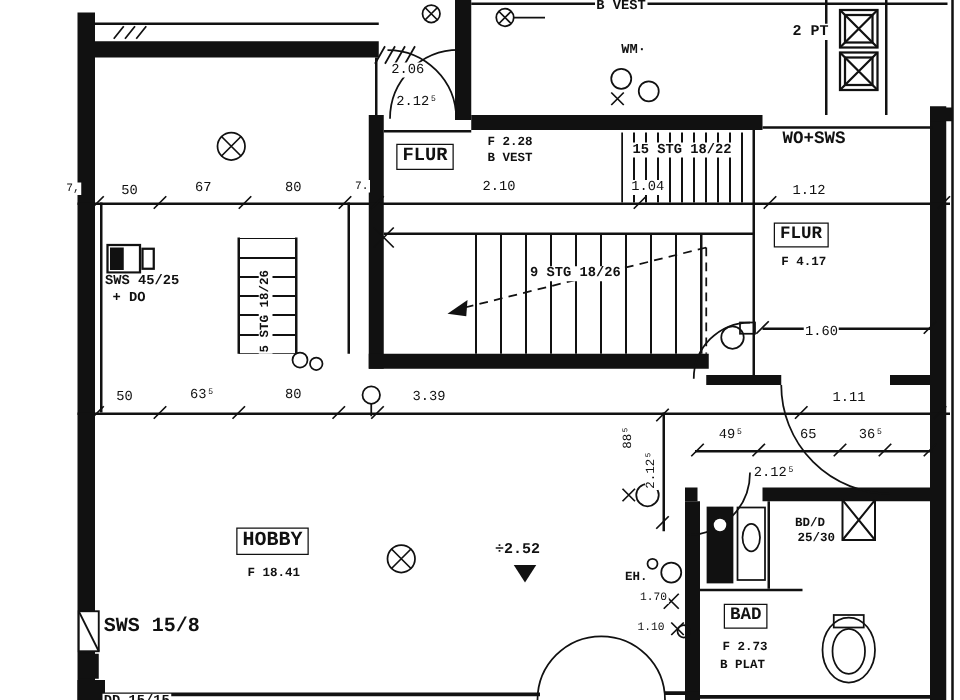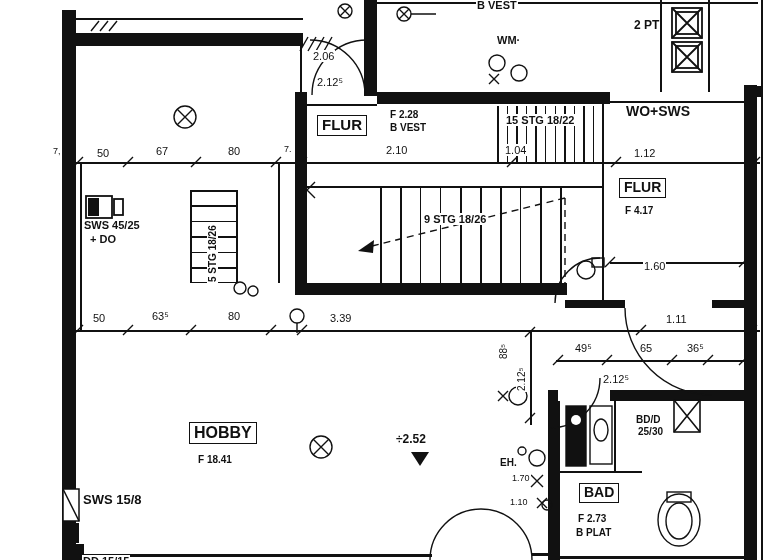--- a/index.html
+++ b/index.html
@@ -1,17 +1,17 @@
 <!DOCTYPE html>
 <html style="--ink: #111111; --paper: #ffffff;"><head>
 <meta charset="utf-8">
 <style>
   html,body{margin:0;padding:0;background:#ffffff}
   #plan{position:relative;width:768px;height:560px;background:var(--paper,#fff);
-        overflow:hidden;font-family:Liberation Sans, sans-serif;color:var(--ink,#111)}
+        overflow:hidden;font-family:Liberation Mono, monospace;color:var(--ink,#111)}
   .wall{position:absolute;background:var(--ink,#111);z-index:1}
   .ln{position:absolute;background:var(--ink,#111);z-index:1}
   .stairs{position:absolute;z-index:1}
   #st-top{left:497px;top:106px;width:106px;height:56px;
     background:repeating-linear-gradient(90deg,var(--ink,#111) 0 1.5px,transparent 1.5px 9.6px)}
   #st-mid{left:380px;top:188px;width:181px;height:95px;
     background:repeating-linear-gradient(90deg,var(--ink,#111) 0 1.5px,transparent 1.5px 20px)}
   #st-left{left:191px;top:190px;width:45px;height:93px;
     background:repeating-linear-gradient(180deg,var(--ink,#111) 0 1.5px,transparent 1.5px 15.4px)}
   svg.overlay{position:absolute;left:0;top:0;z-index:2}
@@ -194,16 +194,16 @@
       <div class="label" style="left: 197px; top: 454px; font-size: 10px; font-weight: bold;">F 18.41</div>
       <div class="label" style="left: 395px; top: 433px; font-size: 12px; font-weight: bold;">÷2.52</div>
       <div class="label" style="left: 499px; top: 457px; font-size: 10px; font-weight: bold;">EH.</div>
       <div class="label" style="left: 511px; top: 473px; font-size: 9px;">1.70</div>
       <div class="label" style="left: 509px; top: 497px; font-size: 9px;">1.10</div>
       <div class="label" style="left: 635px; top: 414px; font-size: 10px; font-weight: bold;">BD/D</div>
       <div class="label" style="left: 637px; top: 426px; font-size: 10px; font-weight: bold;">25/30</div>
       <div class="label boxed" style="left: 579px; top: 483px; font-size: 14px; font-weight: bold;">BAD</div>
       <div class="label" style="left: 577px; top: 513px; font-size: 10px; font-weight: bold;">F 2.73</div>
       <div class="label" style="left: 575px; top: 527px; font-size: 10px; font-weight: bold;">B PLAT</div>
-      <div class="label" style="left: 82px; top: 493px; font-size: 13px; font-weight: bold;">SWS 15/8</div>
+      <div class="label" style="left: 82px; top: 493px; font-size: 16px; font-weight: bold;">SWS 15/8</div>
       <div class="label" style="left: 82px; top: 507px; font-size: 11px; font-weight: bold; margin-top: 48px;">DD 15/15</div>
     </div>
 </div>
 
 </body></html>

